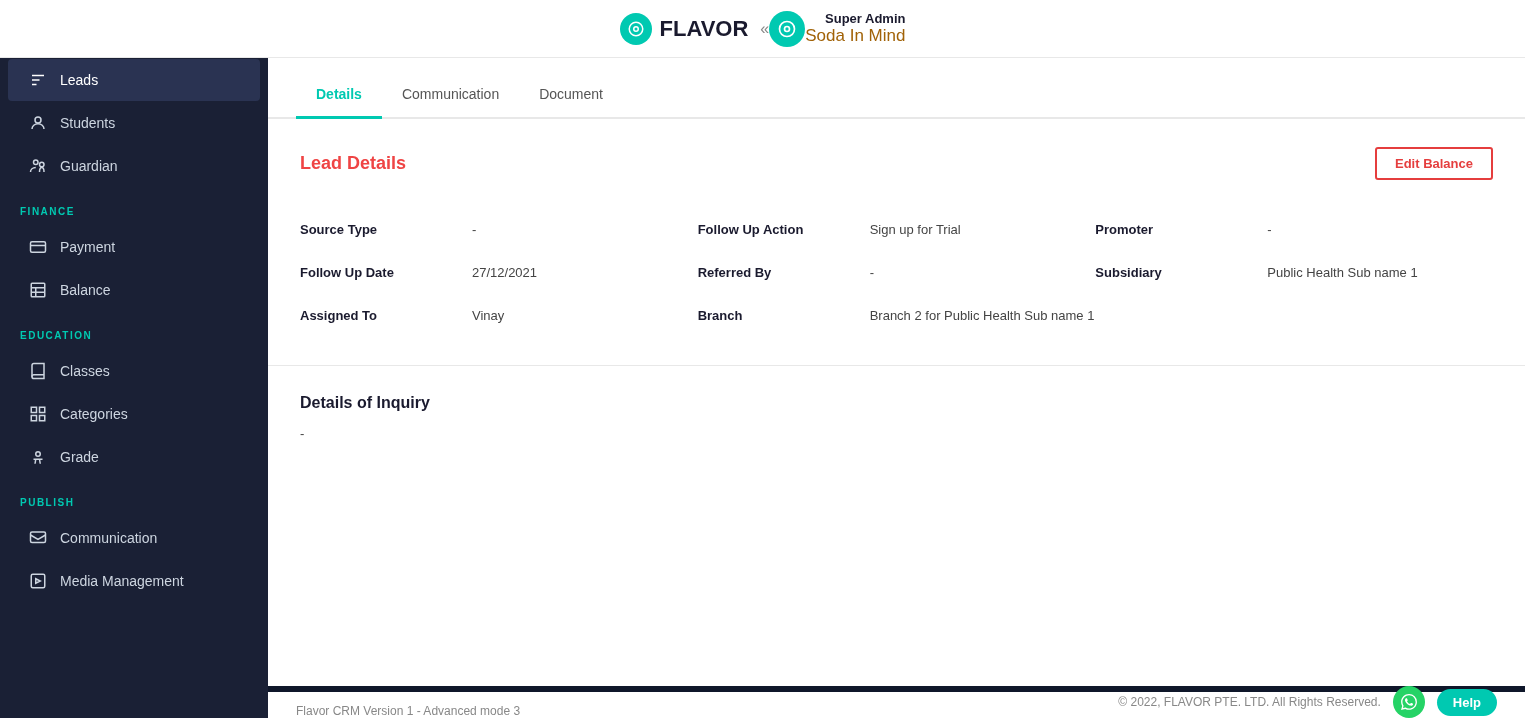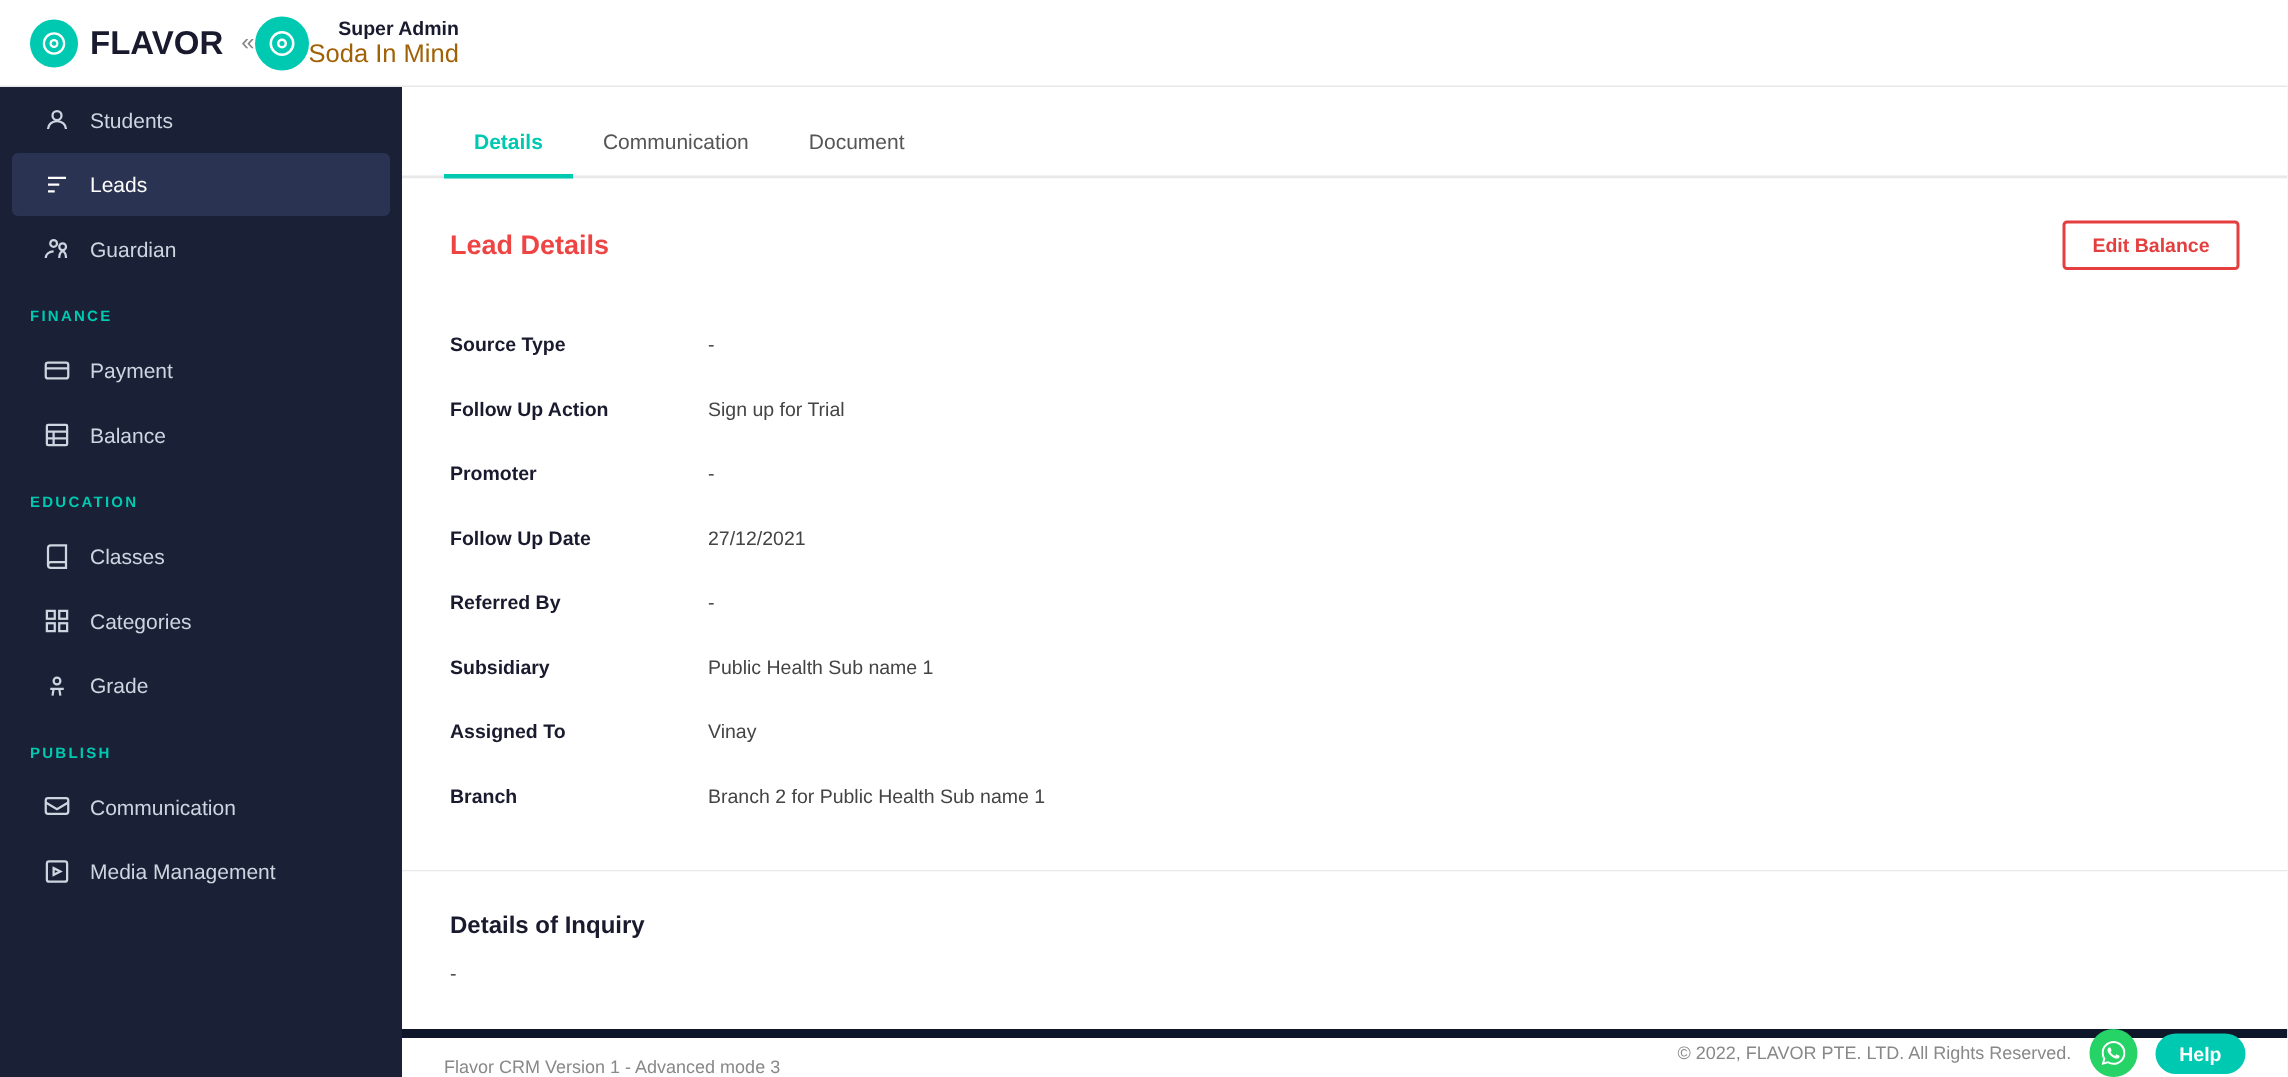--- a/index.html
+++ b/index.html
@@ -4,21 +4,21 @@
   <style>
     * { box-sizing: border-box; margin: 0; padding: 0; }
     body { font-family: 'Segoe UI', Arial, sans-serif; background: #f0f2f5; display: flex; flex-direction: column; height: 718px; overflow: hidden; }
 
     
     .header {
       height: 58px;
       background: #fff;
       display: flex;
       align-items: center;
-      justify-content: flex-start;
+      justify-content: center;
       padding: 0 20px;
       border-bottom: 1px solid #e8e8e8;
       z-index: 100;
       flex-shrink: 0;
     }
     .header-left { display: flex; align-items: center; gap: 12px; }
     .logo { display: flex; align-items: center; gap: 8px; font-size: 22px; font-weight: 700; color: #1a1a2e; }
     .logo-icon {
       width: 32px; height: 32px;
       background: #00c9b1;
@@ -144,21 +144,21 @@
       color: #e53e3e;
       font-size: 13px;
       font-weight: 600;
       cursor: pointer;
       border-radius: 3px;
     }
 
     
     .fields-grid {
       display: grid;
-      grid-template-columns: 1fr;
+      grid-template-columns: 1fr 1fr 1fr;
       gap: 0;
     }
     .field-row {
       display: flex;
       align-items: flex-start;
       padding: 14px 0;
       border-bottom: none;
     }
     .field-label {
       font-size: 13px;
@@ -259,38 +259,38 @@
     <div class="user-info">
       <div class="user-name">Super Admin</div>
       <div class="user-org">Soda In Mind</div>
     </div>
   </div>
 </div>
 
 <div class="main-layout">
 
   <div class="sidebar" id="sidebar-container">
-      <div class="sidebar-item">
-        <span class="sidebar-icon">
-          <svg width="18" height="18" viewBox="0 0 24 24" fill="none" stroke="currentColor" stroke-width="2">
-            <circle cx="12" cy="8" r="4"></circle>
-            <path d="M4 20c0-4 3.6-7 8-7s8 3 8 7"></path>
-          </svg>
-        </span>
-        <span>Students</span>
-      </div>
       <div class="sidebar-item active">
         <span class="sidebar-icon">
           <svg width="18" height="18" viewBox="0 0 24 24" fill="none" stroke="currentColor" stroke-width="2">
             <line x1="4" y1="6" x2="20" y2="6"></line>
             <line x1="4" y1="12" x2="14" y2="12"></line>
             <line x1="4" y1="18" x2="10" y2="18"></line>
           </svg>
         </span>
         <span>Leads</span>
+      </div>
+      <div class="sidebar-item">
+        <span class="sidebar-icon">
+          <svg width="18" height="18" viewBox="0 0 24 24" fill="none" stroke="currentColor" stroke-width="2">
+            <circle cx="12" cy="8" r="4"></circle>
+            <path d="M4 20c0-4 3.6-7 8-7s8 3 8 7"></path>
+          </svg>
+        </span>
+        <span>Students</span>
       </div>
       <div class="sidebar-item">
         <span class="sidebar-icon">
           <svg width="18" height="18" viewBox="0 0 24 24" fill="none" stroke="currentColor" stroke-width="2">
             <circle cx="9" cy="7" r="3"></circle>
             <path d="M2 20c0-3.3 3.1-6 7-6"></path>
             <circle cx="17" cy="10" r="3"></circle>
             <path d="M14 20c0-3.3 1.3-6 3-6s3 2.7 3 6"></path>
           </svg>
         </span>

